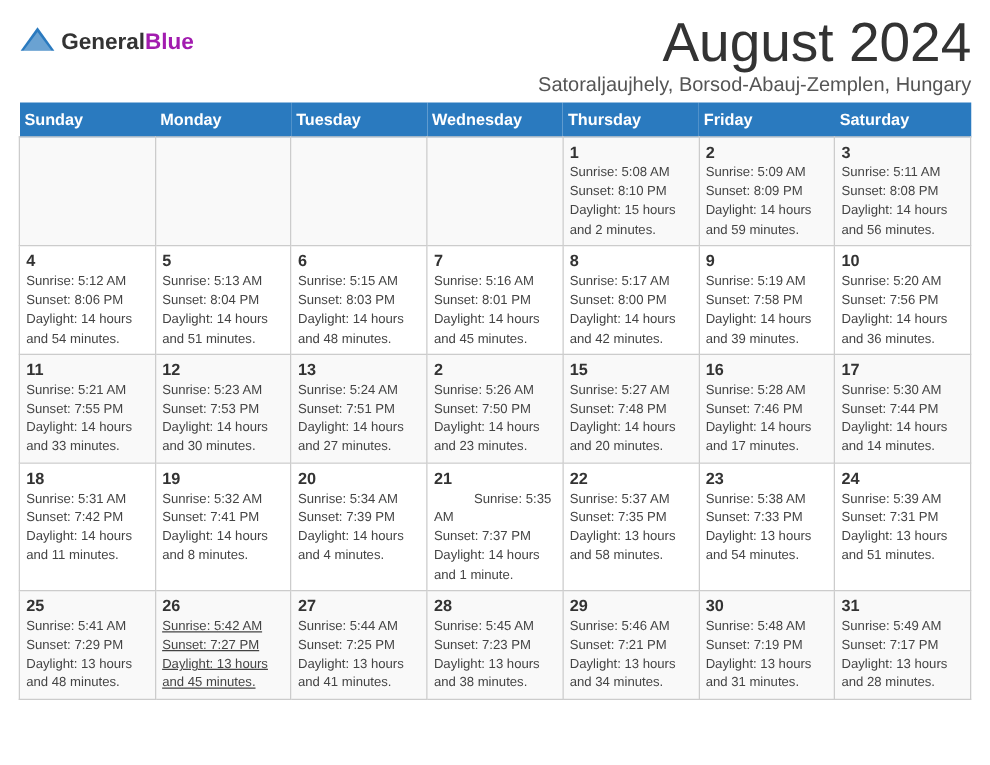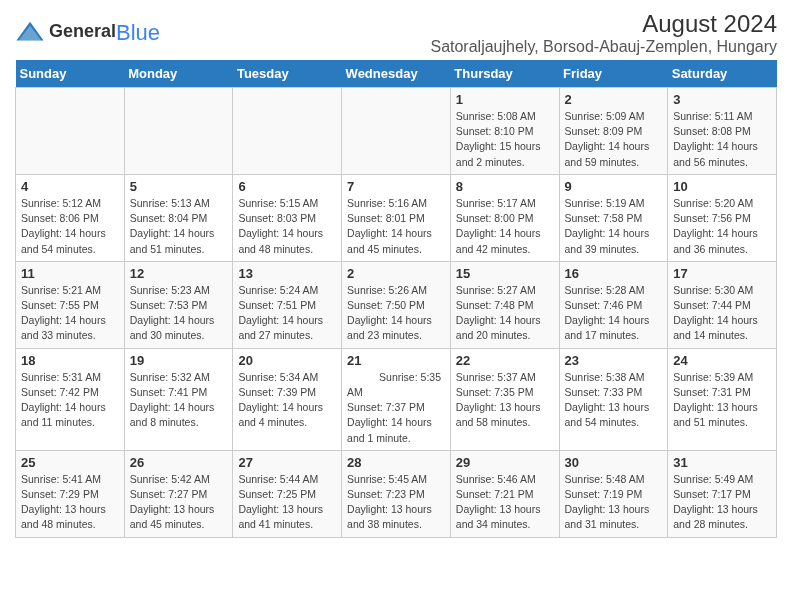--- a/index.html
+++ b/index.html
@@ -25,34 +25,34 @@
       display: flex;
       flex-direction: row;
       line-height: 1;
     }
     .logo-general {
       font-size: 18px;
       font-weight: bold;
       color: #333;
     }
     .logo-blue {
-      font-size: 22px;
-      font-weight: normal;
-      color: #3b82f6;
+      font-size: 18px;
+      font-weight: bold;
+      color: #a21caf;
     }
     .logo-icon {
       width: 30px;
       height: 30px;
       margin-right: 4px;
     }
     .title-block {
       text-align: right;
     }
     .main-title {
-      font-size: 24px;
+      font-size: 44px;
       font-weight: normal;
       color: #333;
     }
     .subtitle {
       font-size: 16px;
       color: #555;
     }
     table {
       width: 100%;
       border-collapse: collapse;
@@ -206,21 +206,21 @@
 Sunset: 7:33 PM
 Daylight: 13 hours and 54 minutes.</span></td>
         <td><span class="day-num">24</span><span class="info" style="white-space: pre-line; text-align: right;">Sunrise: 5:39 AM
 Sunset: 7:31 PM
 Daylight: 13 hours and 51 minutes.</span></td>
       </tr>
       <tr>
         <td><span class="day-num">25</span><span class="info" style="white-space: pre-line;">Sunrise: 5:41 AM
 Sunset: 7:29 PM
 Daylight: 13 hours and 48 minutes.</span></td>
-        <td><span class="day-num">26</span><span class="info" style="white-space: pre-line;">Sunrise: 5:42 AM
+        <td><span class="day-num">26</span><span class="info" style="white-space: pre-line; text-decoration: underline;">Sunrise: 5:42 AM
 Sunset: 7:27 PM
 Daylight: 13 hours and 45 minutes.</span></td>
         <td><span class="day-num">27</span><span class="info" style="white-space: pre-line;">Sunrise: 5:44 AM
 Sunset: 7:25 PM
 Daylight: 13 hours and 41 minutes.</span></td>
         <td><span class="day-num">28</span><span class="info" style="white-space: pre-line;">Sunrise: 5:45 AM
 Sunset: 7:23 PM
 Daylight: 13 hours and 38 minutes.</span></td>
         <td><span class="day-num">29</span><span class="info" style="white-space: pre-line;">Sunrise: 5:46 AM
 Sunset: 7:21 PM

